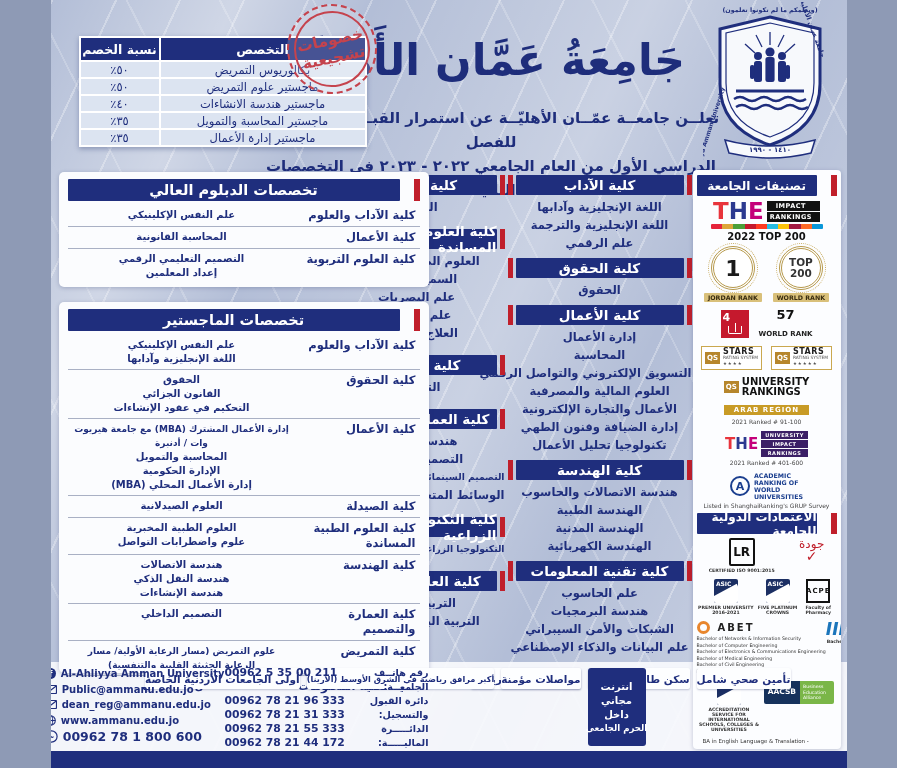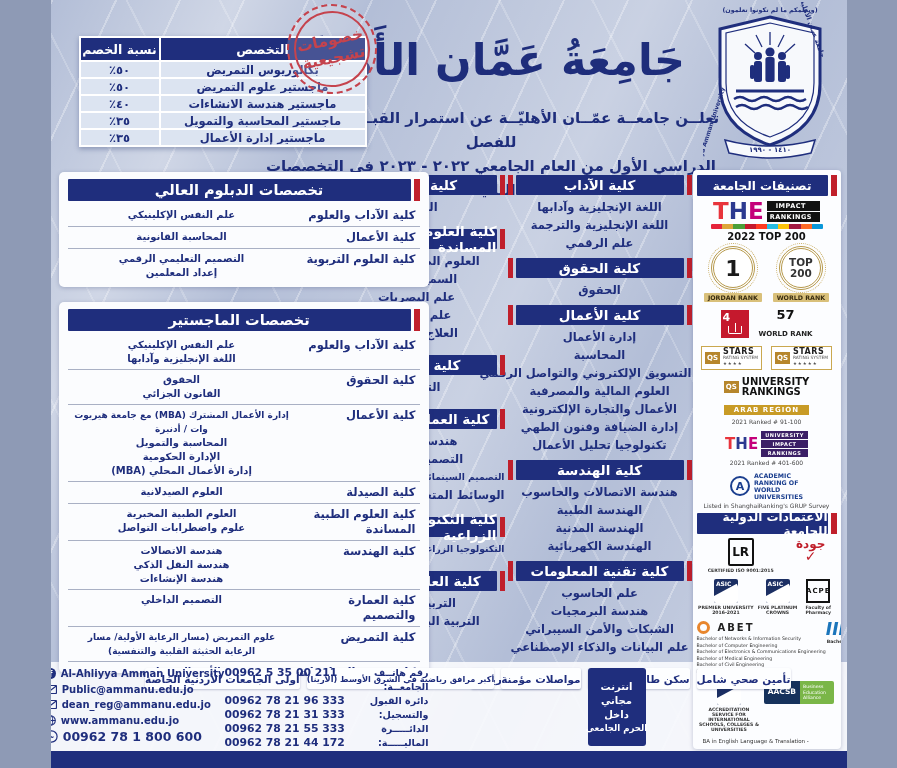--- a/index.html
+++ b/index.html
@@ -13,28 +13,28 @@
       #b3bed7;
   }
   
   .logo{position:absolute;right:10px;top:2px;width:134px;height:160px;}
   .uni-title{position:absolute;right:148px;top:16px;width:430px;height:88px;display:flex;align-items:center;justify-content:center;
     color:#1e2d7b;font-size:43px;font-weight:bold;letter-spacing:-1px;text-align:center;}
   .announce{position:absolute;right:118px;top:106px;width:475px;text-align:center;color:#1e2d7b;font-weight:bold;font-size:15px;line-height:24px;}
   
   .disc-table{position:absolute;left:28px;top:36px;width:288px;border-collapse:collapse;direction:rtl;box-shadow:0 2px 5px rgba(30,45,100,.35);}
   .disc-table th{background:#1f2e7d;color:#fff;font-size:12.5px;font-weight:bold;height:24px;border:2px solid #fff;}
-  .disc-table td{background:#dce4f1;color:#1f2e7d;font-weight:bold;font-size:11.5px;height:17px;text-align:center;border:2px solid #fff;padding:0 4px;}
+  .disc-table td{background:#dce4f1;color:#1f2e7d;font-weight:normal;font-size:11.5px;height:17px;text-align:center;border:2px solid #fff;padding:0 4px;}
   .disc-table td.rate{direction:ltr;width:80px;}
   .stamp{position:absolute;left:236px;top:4px;width:90px;height:90px;transform:rotate(-14deg);z-index:6;}
   .stamp-outer{width:100%;height:100%;border:2.5px dashed #c5434d;border-radius:50%;display:flex;align-items:center;justify-content:center;background:rgba(255,255,255,.18);}
   .stamp-inner{width:76px;height:76px;border:2.5px solid #c5434d;border-radius:50%;display:flex;flex-direction:column;align-items:center;justify-content:center;
     color:#c5434d;font-weight:bold;font-size:15.5px;line-height:18px;text-align:center;transform:rotate(2deg);}
   
-  .sbar{display:flex;gap:3px;height:22px;margin-bottom:4px;}
+  .sbar{display:flex;gap:14px;height:22px;margin-bottom:4px;}
   .sbar .bar{flex:1;background:#1f2e7d;color:#fff;font-size:14.5px;font-weight:bold;display:flex;align-items:center;justify-content:center;border-radius:1px;}
   .cap{width:6px;background:#c01f2b;}
   .cbar{display:flex;gap:3px;height:20px;}
   .cbar .bar{flex:1;background:#1f2e7d;color:#fff;font-size:13.5px;font-weight:bold;display:flex;align-items:center;justify-content:center;border-radius:1px;}
   .cbar .cap{width:5px;}
   
   .col1{position:absolute;right:155px;top:175px;width:184px;}
   .col2{position:absolute;right:342px;top:175px;width:176px;}
   .cblock{margin-bottom:6px;}
   .col2 .cblock{margin-bottom:13px;}
@@ -95,21 +95,21 @@
   .the2{margin-bottom:6px;}
   .arwu{margin-bottom:4px;}
   .arwu .l1{display:flex;align-items:center;justify-content:center;gap:4px;}
   .arwu-circ{width:20px;height:20px;border:2px solid #1b3f8f;border-radius:50%;color:#1b3f8f;font-weight:bold;font-size:11px;display:flex;align-items:center;justify-content:center;}
   .arwu-txt{font-size:6.3px;font-weight:bold;color:#1b3f8f;text-align:left;line-height:7px;}
   
   .acc-row{display:flex;justify-content:space-around;align-items:flex-start;margin-bottom:6px;direction:ltr;}
   .acc-item{display:flex;flex-direction:column;align-items:center;text-align:center;}
   .lr-box{width:26px;height:28px;border:2px solid #111;font-weight:bold;font-size:12px;color:#111;display:flex;align-items:center;justify-content:center;border-radius:2px;}
   .acc-cap{font-size:4.6px;color:#333;margin-top:2px;font-weight:bold;}
-  .jawda{color:#c01f2b;font-weight:bold;font-size:12px;line-height:12px;text-align:right;}
+  .jawda{color:#c01f2b;font-weight:normal;font-size:12px;line-height:12px;text-align:right;}
   .jawda-check{color:#c01f2b;font-size:14px;line-height:12px;font-weight:bold;}
   .asic-sq{width:24px;height:24px;background:#1c2f63;position:relative;overflow:hidden;border-radius:2px;}
   .asic-sq::after{content:"";position:absolute;left:-6px;bottom:-10px;width:36px;height:22px;background:#fff;transform:rotate(-28deg);}
   .asic-sq span{position:absolute;top:1px;left:2px;color:#fff;font-size:6px;font-weight:bold;z-index:2;}
   .acpe-sq{width:24px;height:24px;border:2px solid #111;color:#111;font-weight:bold;font-size:7px;line-height:9px;display:flex;align-items:center;justify-content:center;letter-spacing:1px;}
   .abet-wrap{display:flex;flex-direction:column;align-items:flex-start;}
   .abet-top{display:flex;align-items:center;gap:8px;}
   .abet-ring{width:13px;height:13px;border:3.5px solid #e8862d;border-radius:50%;}
   .abet-name{font-weight:bold;font-size:10px;color:#222;letter-spacing:2px;}
   .abet-list{margin:2px 0 0;padding:0;list-style:none;text-align:left;}
@@ -432,20 +432,21 @@
         <div class="mprog">علم النفس الإكلينيكي</div>
             <div class="mprog">اللغة الإنجليزية وآدابها</div>
           </div>
       </div>
         <div class="mrow">
         <div class="mcollege">كلية الحقوق</div>
         <div class="mprogs">
 
         <div class="mprog">الحقوق</div>
             <div class="mprog">القانون الجزائي</div>
+            <div class="mprog">التحكيم في عقود الإنشاءات</div>
           </div>
       </div>
         <div class="mrow">
         <div class="mcollege">كلية الأعمال</div>
         <div class="mprogs">
 
         <div class="mprog xs">إدارة الأعمال المشترك (MBA) مع جامعة هيريوت وات / أدنبرة</div>
             <div class="mprog">المحاسبة والتمويل</div>
             <div class="mprog">الإدارة الحكومية</div>
             <div class="mprog">إدارة الأعمال المحلي (MBA)</div>

